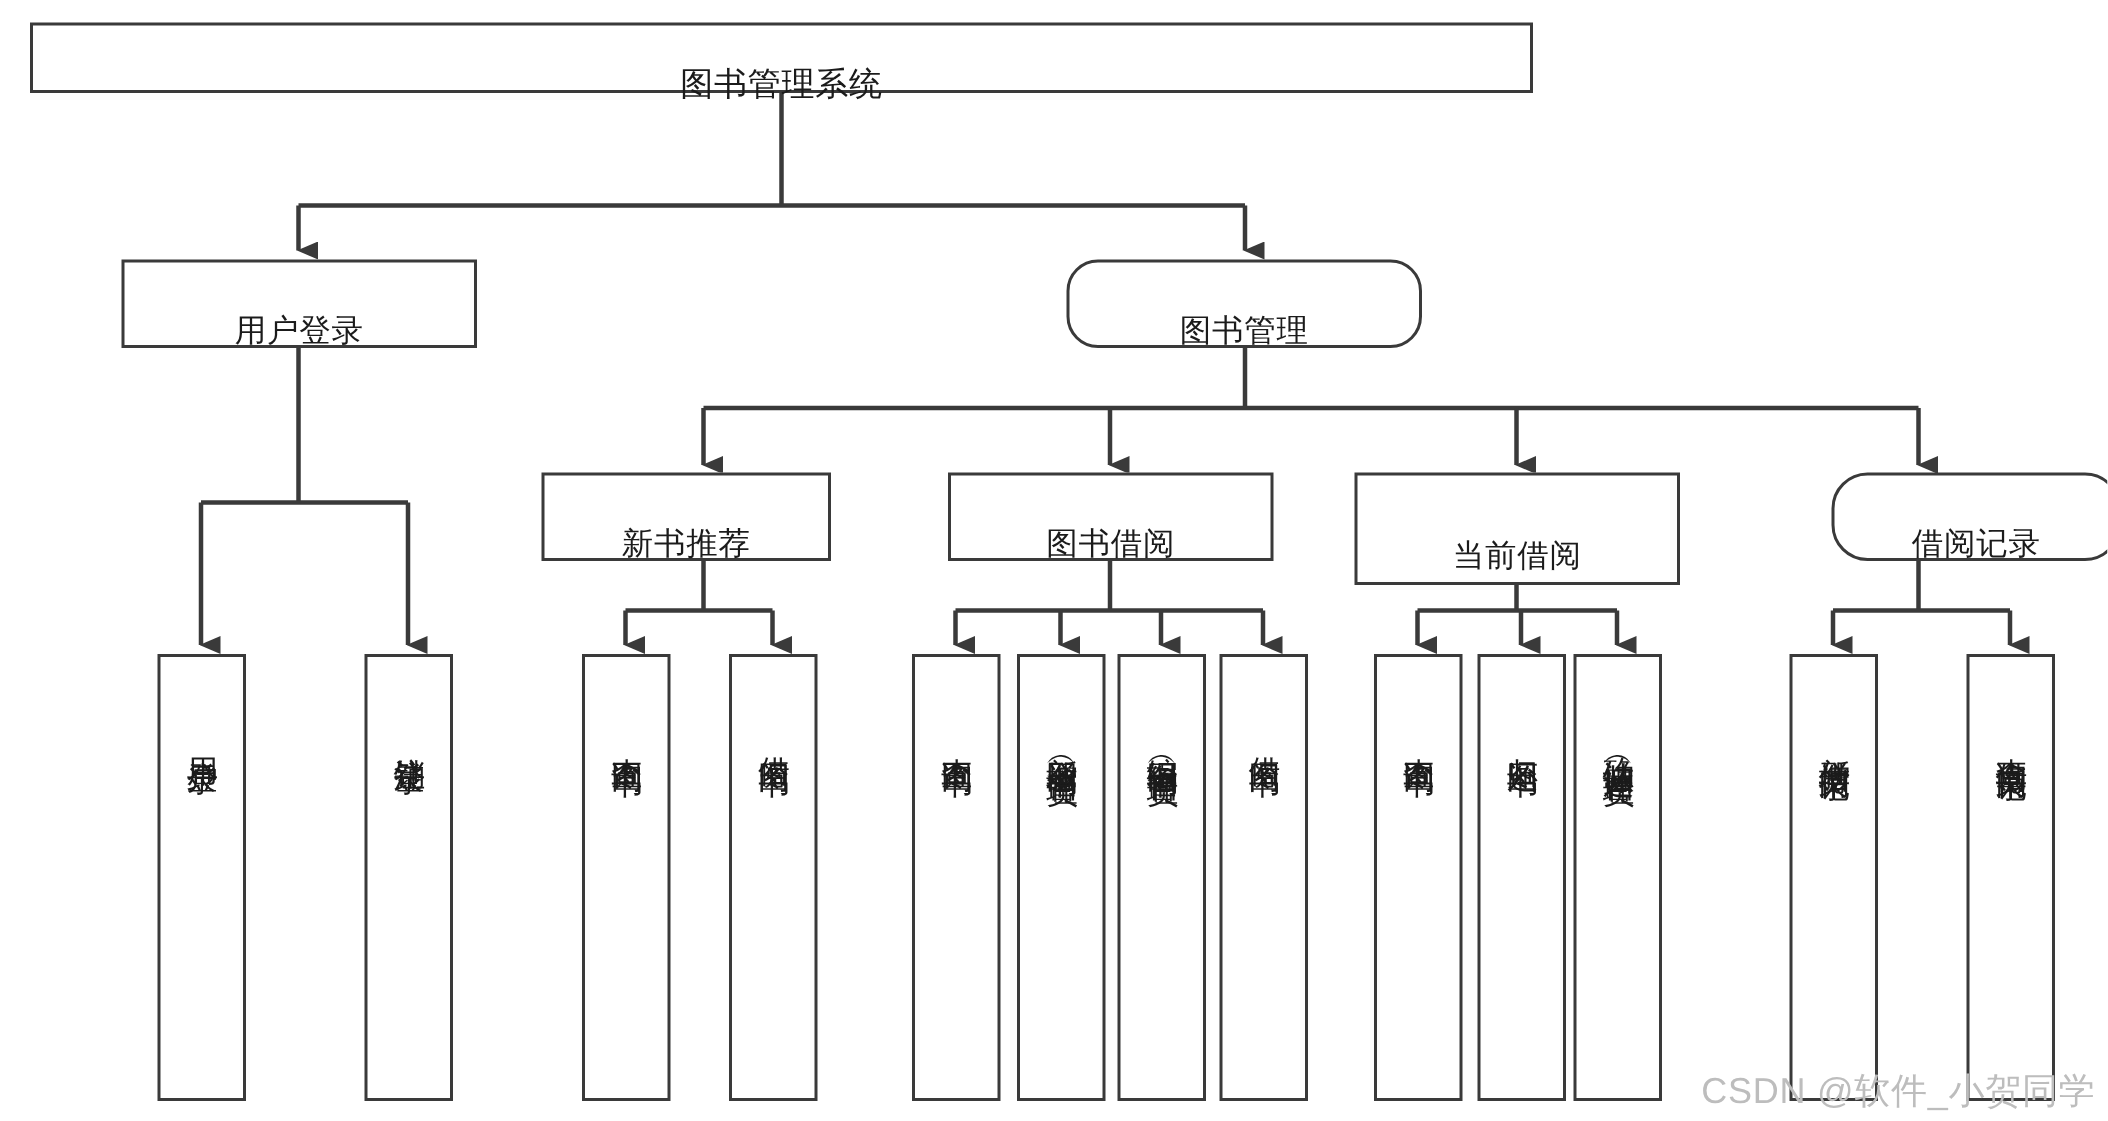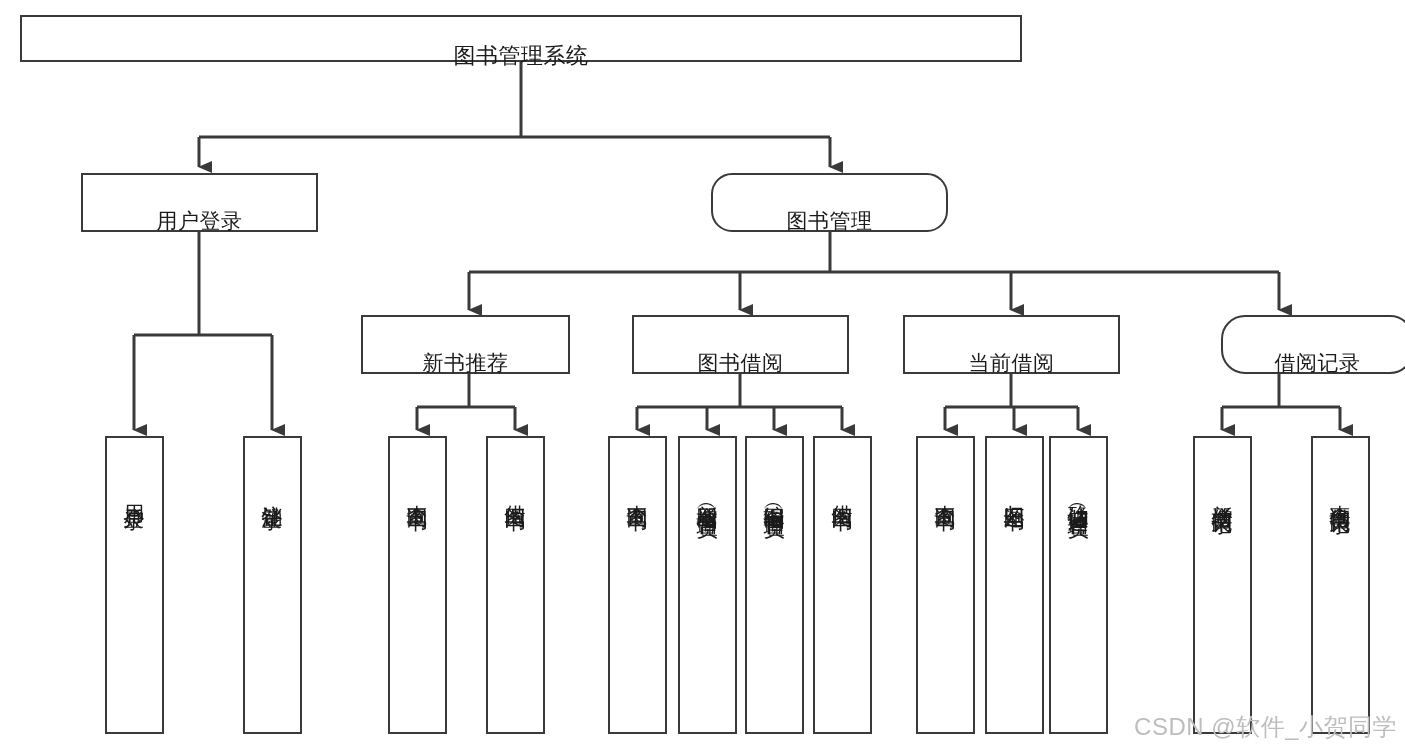--- a/index.html
+++ b/index.html
@@ -131,27 +131,27 @@
     <span class="lbl">图书管理系统</span>
   </div>
 
   <div class="node h" style="left:81px;top:173px;width:237px;height:59px;">
     <span class="lbl">用户登录</span>
   </div>
   <div class="node h" style="left:711px;top:173px;width:237px;height:59px;border-radius:21px;">
     <span class="lbl">图书管理</span>
   </div>
 
-  <div class="node h" style="left:361px;top:315px;width:209px;height:59px;">
+  <div class="node h" style="left:361px;top:315px;width:193px;height:59px;">
     <span class="lbl">新书推荐</span>
   </div>
   <div class="node h" style="left:632px;top:315px;width:217px;height:59px;align-items:center;">
     <span class="lbl">图书借阅</span>
   </div>
-  <div class="node h" style="left:903px;top:315px;width:217px;height:59px;">
+  <div class="node h" style="left:903px;top:315px;width:217px;height:75px;">
     <span class="lbl">当前借阅</span>
   </div>
   <div class="node h" style="left:1221px;top:315px;width:193px;height:59px;border-radius:24px;">
     <span class="lbl">借阅记录</span>
   </div>
 
   <div class="node v" style="left:105px;top:436px;width:59px;height:298px;">
     <span class="lbl">用户登录</span>
   </div>
   <div class="node v" style="left:243px;top:436px;width:59px;height:298px;">

